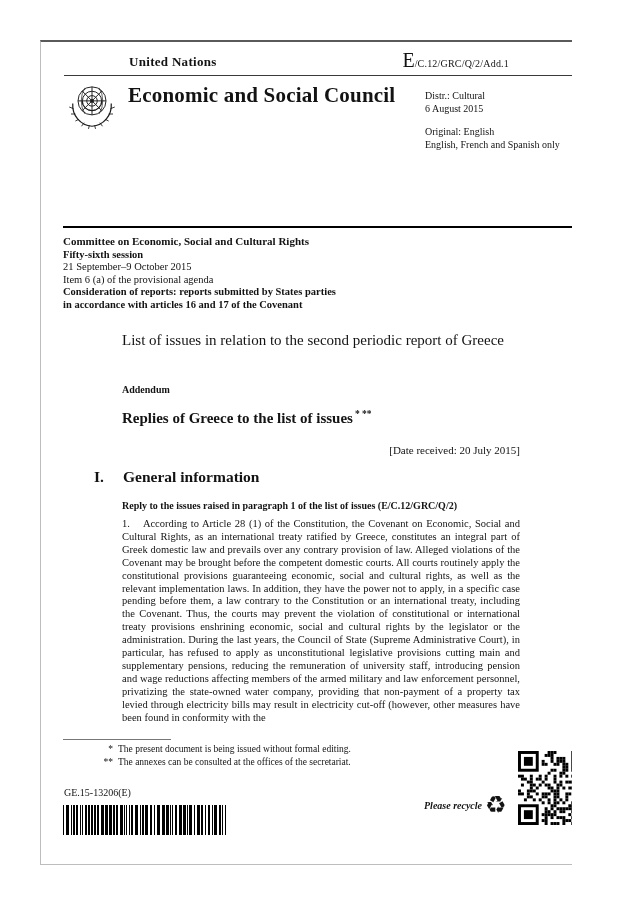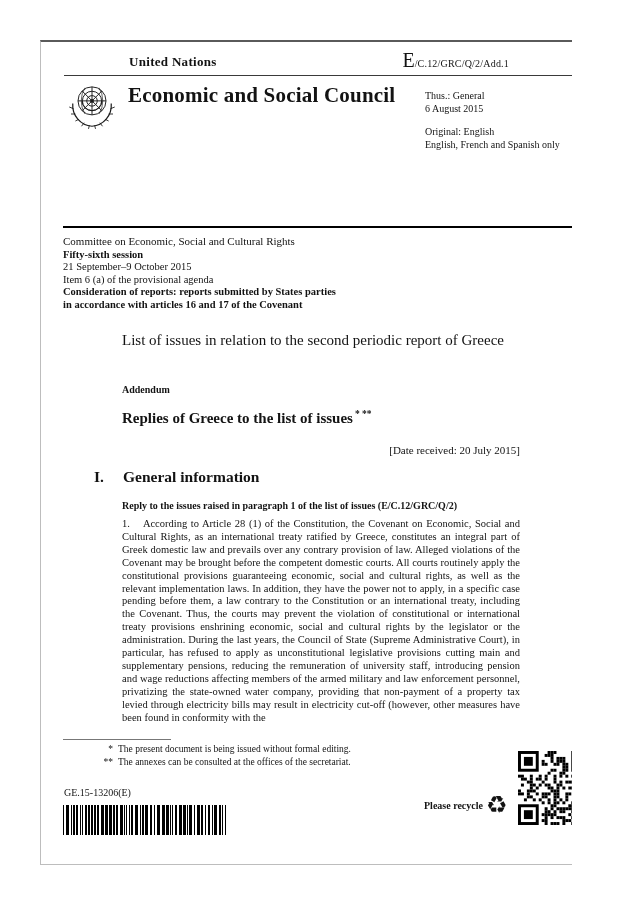--- a/index.html
+++ b/index.html
@@ -29,21 +29,21 @@
 
   .council-title { left:128px; top:83px; font-size:21px; font-weight:bold; letter-spacing:0.2px; }
 
   .distr-block { left:425px; top:89px; font-size:10px; line-height:13px; }
   .distr-block .gap { height:10px; }
 
   .thick-rule { left:63px; top:226px; width:514px; height:2px; background:#000; }
 
   .session-block { left:63px; top:235px; font-size:10.5px; line-height:12.6px; }
   .session-block .b { font-weight:bold; }
-  .session-block .committee { font-size:11px; font-weight:normal; margin-bottom:1px; }
+  .session-block .committee { font-size:11px; font-weight:bold; margin-bottom:1px; }
 
   .main-title { left:122px; top:330px; width:400px; font-size:15px; font-weight:normal; line-height:20px; }
   .addendum { left:122px; top:384px; font-size:10px; font-weight:bold; }
   .subtitle { left:122px; top:409px; width:420px; font-size:15px; font-weight:bold; }
   .subtitle .fn-marks { font-size:9.5px; vertical-align:super; font-weight:bold; margin-left:2px; }
 
   .date-received { left:122px; top:444px; width:398px; text-align:right; font-size:11px; }
 
   .section-heading { left:94px; top:468px; display:flex; font-size:15.5px; font-weight:bold; }
   .section-heading .numeral { width:29px; }
@@ -54,21 +54,21 @@
   .body-para .pnum { margin-right:13px; }
 
   .footnote-rule { left:63px; top:739px; width:108px; height:1px; background:#777; }
   .footnotes { left:63px; top:743px; font-size:9.5px; line-height:13px; width:400px; }
   .fn-row { display:flex; }
   .fn-row .fm { width:55px; text-align:right; padding-right:5px; flex:0 0 55px; }
 
   .ge-number { left:64px; top:787px; font-size:10px;font-family:Liberation Serif, serif; }
   .barcode { left:63px; top:805px; }
   .recycle { left:424px; top:793px; display:flex; align-items:center; gap:3px; }
-  .recycle-text { font-size:10px; font-weight:bold; }
+  .recycle-text { font-size:10px; font-weight:bold; font-style:italic; }
   .recycle-glyph { font-size:24px; line-height:1; }
   .qr { left:518px; top:751px; }
 </style>
 </head>
 <body>
 
 <div class="page">
   <div class="frame"></div>
 
   <div class="abs org-name">United Nations</div>
@@ -92,21 +92,21 @@
       <path d="M24,10 a16,22 0 0 0 0,30 M40,10 a16,22 0 0 1 0,30" stroke-width="0.8"></path>
       <path d="M10,28 C9,42 19,53 32,54 C45,53 55,42 54,28" stroke-width="1.4"></path>
       <path d="M11,34 l-5,-2 M13,40 l-5,0 M17,46 l-4,2 M23,50 l-3,4 M29,53 l-1,4
                M53,34 l5,-2 M51,40 l5,0 M47,46 l4,2 M41,50 l3,4 M35,53 l1,4" stroke-width="1"></path>
     </g>
   </svg>
 
   <div class="abs council-title">Economic and Social Council</div>
 
   <div class="abs distr-block">
-    <div>Thus.: General</div>
+    <div>Distr.: Cultural</div>
     <div>6 August 2015</div>
     <div class="gap"></div>
     <div>Original: English</div>
     <div>English, French and Spanish only</div>
   </div>
 
   <div class="abs thick-rule"></div>
 
   <div class="abs session-block">
     <div class="committee">Committee on Economic, Social and Cultural Rights</div>

